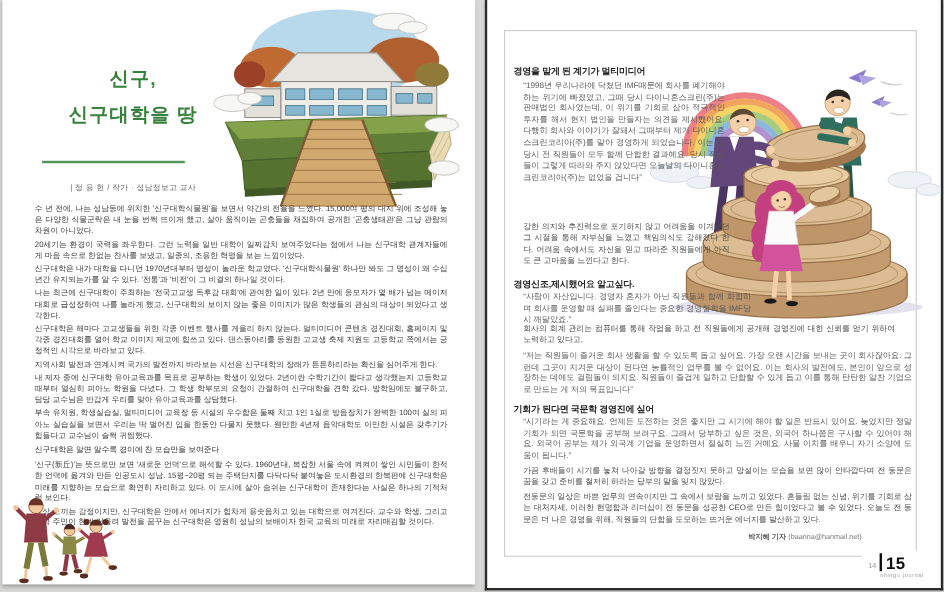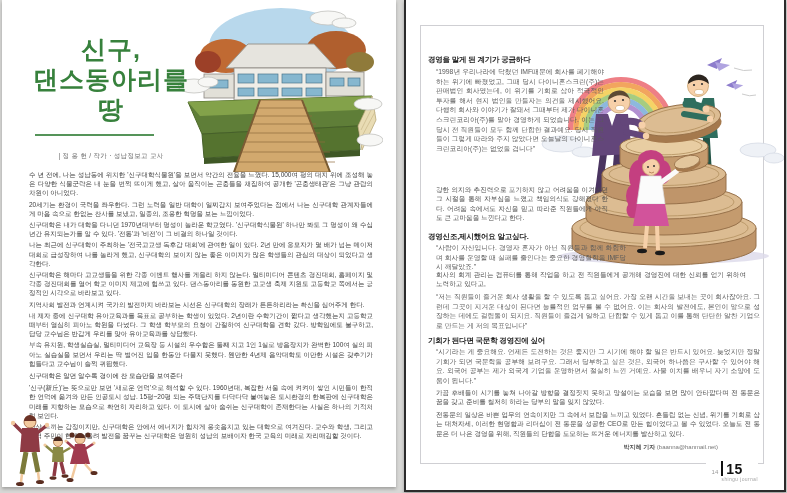--- a/index.html
+++ b/index.html
@@ -9,38 +9,38 @@
     font-family:"Liberation Sans","DejaVu Sans",sans-serif;
   }
   .page{position:absolute;background:#ffffff;}
   .page-left{left:2px;top:0;width:394px;height:487px;box-shadow:0 2px 3px rgba(0,0,0,.25);}
   .page-right{left:404px;top:0;width:378px;height:490px;
     border-left:2px solid #2b2b2b;border-right:2px solid #2b2b2b;border-bottom:2px solid #2b2b2b;
     box-shadow:0 2px 3px rgba(0,0,0,.25);}
   .inner-frame{position:absolute;left:14px;right:20px;top:25px;bottom:26px;border:1px solid #cfcfd3;}
 
   
-  .title-block{position:absolute;left:26px;top:34px;width:166px;text-align:center;
-    color:#37813c;font-weight:800;font-size:25px;line-height:30px;letter-spacing:1px;}
+  .title-block{position:absolute;left:26px;top:52px;width:166px;text-align:center;
+    color:#37813c;font-weight:800;font-size:16px;line-height:30px;letter-spacing:1px;}
   .title-strike{position:absolute;left:33px;top:134px;width:119px;height:2px;background:#37813c;opacity:.85;}
   .author-line{position:absolute;left:26px;top:152px;width:166px;text-align:center;
     font-size:6.5px;color:#666;letter-spacing:.3px;}
   .body-text{position:absolute;left:27px;top:170px;width:344px;
     font-size:6.5px;line-height:9.2px;color:#3a3a3a;text-align:justify;}
   .body-text p{margin:0 0 2px 0;}
   .body-text p.subhead{margin:3px 0 3px 0;color:#2e2e2e;}
 
   
   .r-head{position:absolute;font-size:7.5px;font-weight:700;color:#222;letter-spacing:-.2px;}
   .r-quote{position:absolute;font-size:6.8px;line-height:9.6px;color:#5a5a5a;text-align:justify;}
   .r-para{position:absolute;font-size:6.6px;line-height:9.4px;color:#4a4a4a;text-align:justify;}
   .byline{position:absolute;top:443px;right:66px;font-size:6px;color:#777;}
   .byline b{color:#555;font-weight:700;}
 
-  .footer{position:absolute;right:26px;bottom:8px;background:#fff;padding:2px 0 0 6px;text-align:left;}
+  .footer{position:absolute;right:14px;bottom:8px;background:#fff;padding:2px 0 0 6px;text-align:left;}
   .footer .nums{display:flex;align-items:flex-end;}
   .footer .n-left{font-size:6px;color:#9a9a9a;margin-right:3px;line-height:8px;}
   .footer .bar{display:inline-block;width:2px;height:15px;background:#111;margin-right:3px;}
   .footer .n-right{font-size:14px;font-weight:800;color:#111;line-height:13px;letter-spacing:.5px;}
   .footer .journal{font-size:4.5px;color:#9a9a9a;letter-spacing:.6px;margin:1px 0 0 10px;}
 
   .illu{position:absolute;}
 </style>
 </head>
 <body>
@@ -92,21 +92,21 @@
         <ellipse cx="30" cy="78" rx="10" ry="5"></ellipse>
       <ellipse cx="150" cy="14" rx="18" ry="7"></ellipse>
         <ellipse cx="166" cy="19" rx="12" ry="5"></ellipse>
       <ellipse cx="190" cy="100" rx="14" ry="6"></ellipse>
         <ellipse cx="192" cy="136" rx="13" ry="6"></ellipse>
     </g>
   </svg>
 
   <div class="title-block">
     <div>신구,</div>
-    <div>댄스동아리를 땅</div>
+    <div>신구대학을 땅</div>
   </div>
   <div class="title-strike"></div>
 
   <div class="author-line">| 정 용 헌 / 작가 · 성남정보고 교사</div>
 
   <div class="body-text">
     <p>수 년 전에, 나는 성남동에 위치한 '신구대학식물원'을 보면서 약간의 전율을 느꼈다. 15,000여 평의 대지 위에 조성해 놓은 다양한 식물군락은 내 눈을 번쩍 뜨이게 했고, 살아 움직이는 곤충들을 채집하여 공개한 '곤충생태관'은 그냥 관람의 차원이 아니었다.</p>
     <p>20세기는 환경이 국력을 좌우한다. 그런 노력을 일반 대학이 일찌감치 보여주었다는 점에서 나는 신구대학 관계자들에게 마음 속으로 한없는 찬사를 보냈고, 일종의, 조용한 혁명을 보는 느낌이었다.</p>
     <p>신구대학은 내가 대학을 다니던 1970년대부터 명성이 놀라운 학교였다. '신구대학식물원' 하나만 봐도 그 명성이 왜 수십 년간 유지되는가를 알 수 있다. '전통'과 '비전'이 그 비결의 하나일 것이다.</p>
     <p>나는 최근에 신구대학이 주최하는 '전국고교생 독후감 대회'에 관여한 일이 있다. 2년 만에 응모자가 몇 배가 넘는 메이저 대회로 급성장하여 나를 놀라게 했고, 신구대학의 보이지 않는 좋은 이미지가 많은 학생들의 관심의 대상이 되었다고 생각한다.</p>
@@ -270,21 +270,21 @@
         <ellipse cx="163" cy="161" rx="13" ry="6" fill="#a5794d"></ellipse>
         <ellipse cx="163" cy="158" rx="13" ry="6" fill="#e3c69c" stroke="#97714a" stroke-width="0.8"></ellipse>
       </g>
       <polygon points="113,200 141,200 145,222 109,222" fill="#d2539b"></polygon>
       <path d="M123,222 L121,244 M133,222 L134,246" stroke="#f6d0a9" stroke-width="4" fill="none"></path>
       <ellipse cx="118" cy="247" rx="5" ry="2.2" fill="#1a1a1a"></ellipse>
         <ellipse cx="136" cy="249" rx="5" ry="2.2" fill="#1a1a1a"></ellipse>
     </g>
   </svg>
 
-  <div class="r-head" style="left:22px;top:55px">경영을 맡게 된 계기가 궁금하다</div>
+  <div class="r-head" style="left:22px;top:55px">경영을 맡게 된 계기가 멀티미디어</div>
   <div class="r-quote" style="left:30px;top:67px;width:168px">“1998년 우리나라에 닥쳤던 IMF때문에 회사를 폐기해야 하는 위기에 빠졌었고, 그때 당시 다이니혼스크린(주)는 판매법인 회사였는데, 이 위기를 기회로 삼아 적극적인 투자를 해서 현지 법인을 만들자는 의견을 제시했어요. 다행히 회사와 이야기가 잘돼서 그때부터 제가 다이니혼스크린코리아(주)를 맡아 경영하게 되었습니다. 이는 그 당시 전 직원들이 모두 함께 단합한 결과예요. 당시 직원들이 그렇게 따라와 주지 않았다면 오늘날의 다이니혼스크린코리아(주)는 없었을 겁니다”</div>
   <div class="r-para" style="left:30px;top:185px;width:172px">강한 의지와 추진력으로 포기하지 않고 어려움을 이겨냈던 그 시절을 통해 자부심을 느꼈고 책임의식도 강해졌다 한다. 어려움 속에서도 자신을 믿고 따라준 직원들에게 아직도 큰 고마움을 느낀다고 한다.</div>
 
   <div class="r-head" style="left:22px;top:232px">경영신조,제시했어요 알고싶다.</div>
   <div class="r-quote" style="left:30px;top:243px;width:190px">“사람이 자산입니다. 경영자 혼자가 아닌 직원들과 함께 화합하며 회사를 운영할 때 실패를 줄인다는 중요한 경영철학을 IMF당시 깨달았죠.”</div>
   <div class="r-para" style="left:30px;top:270px;width:310px">회사의 회계 관리는 컴퓨터를 통해 작업을 하고 전 직원들에게 공개해 경영진에 대한 신뢰를 얻기 위하여 노력하고 있다고,</div>
   <div class="r-quote" style="left:30px;top:292px;width:324px">“저는 직원들이 즐거운 회사 생활을 할 수 있도록 돕고 싶어요. 가장 오랜 시간을 보내는 곳이 회사잖아요. 그런데 그곳이 지겨운 대상이 된다면 능률적인 업무를 볼 수 없어요. 이는 회사의 발전에도, 본인이 앞으로 성장하는 데에도 걸림돌이 되지요. 직원들이 즐겁게 일하고 단합할 수 있게 돕고 이를 통해 탄탄한 알찬 기업으로 만드는 게 저의 목표입니다”</div>
 
   <div class="r-head" style="left:22px;top:336px">기회가 된다면 국문학 경영진에 싶어</div>
   <div class="r-quote" style="left:30px;top:347px;width:324px">“시기라는 게 중요해요. 언제든 도전하는 것은 좋지만 그 시기에 해야 할 일은 반드시 있어요. 늦었지만 정말 기회가 되면 국문학을 공부해 보려구요. 그래서 당부하고 싶은 것은, 외국어 하나쯤은 구사할 수 있어야 해요. 외국어 공부는 제가 외국계 기업을 운영하면서 절실히 느낀 거예요. 사물 이치를 배우니 자기 소양에 도움이 됩니다.”</div>

